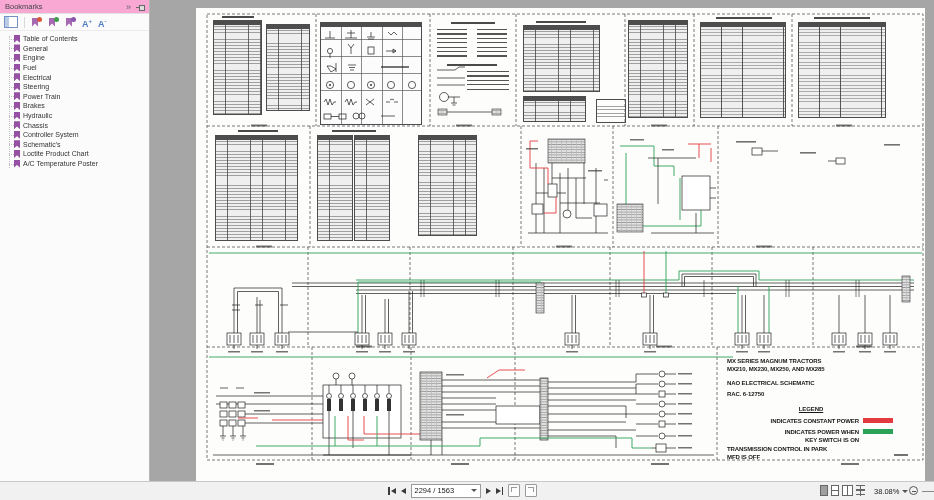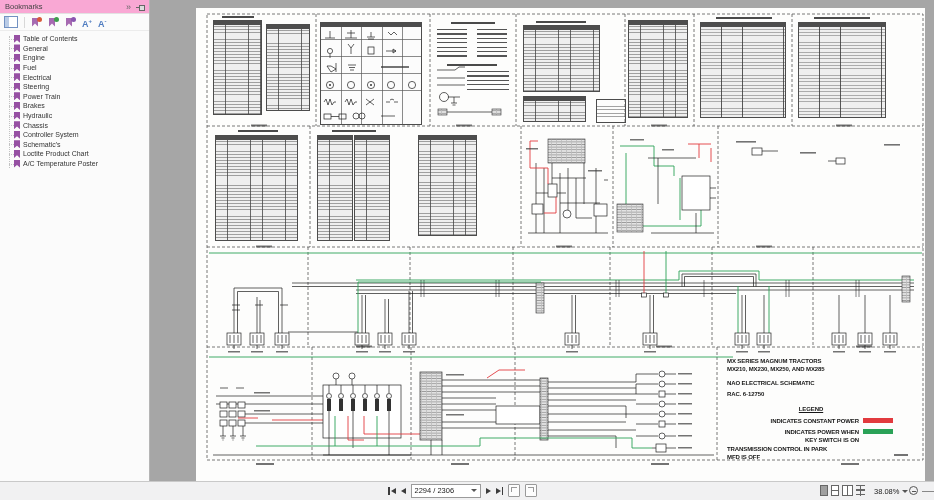--- a/index.html
+++ b/index.html
@@ -564,21 +564,21 @@
   <footer class="statusbar">
     <div class="nav-group">
       <span class="nav-btn">
           <i class="nbar"></i>
           <i class="tri-l"></i>
         </span>
       <span class="nav-btn">
           <i class="tri-l"></i>
         </span>
       <span class="page-box">
-        <span>2294 / 2306</span>
+        <span>2294 / 1563</span>
         <i class="caret"></i>
       </span>
       <span class="nav-btn">
           <i class="tri-r"></i>
         </span>
       <span class="nav-btn">
           <i class="tri-r"></i>
           <i class="nbar"></i>
         </span>
       <span class="hist"></span>

